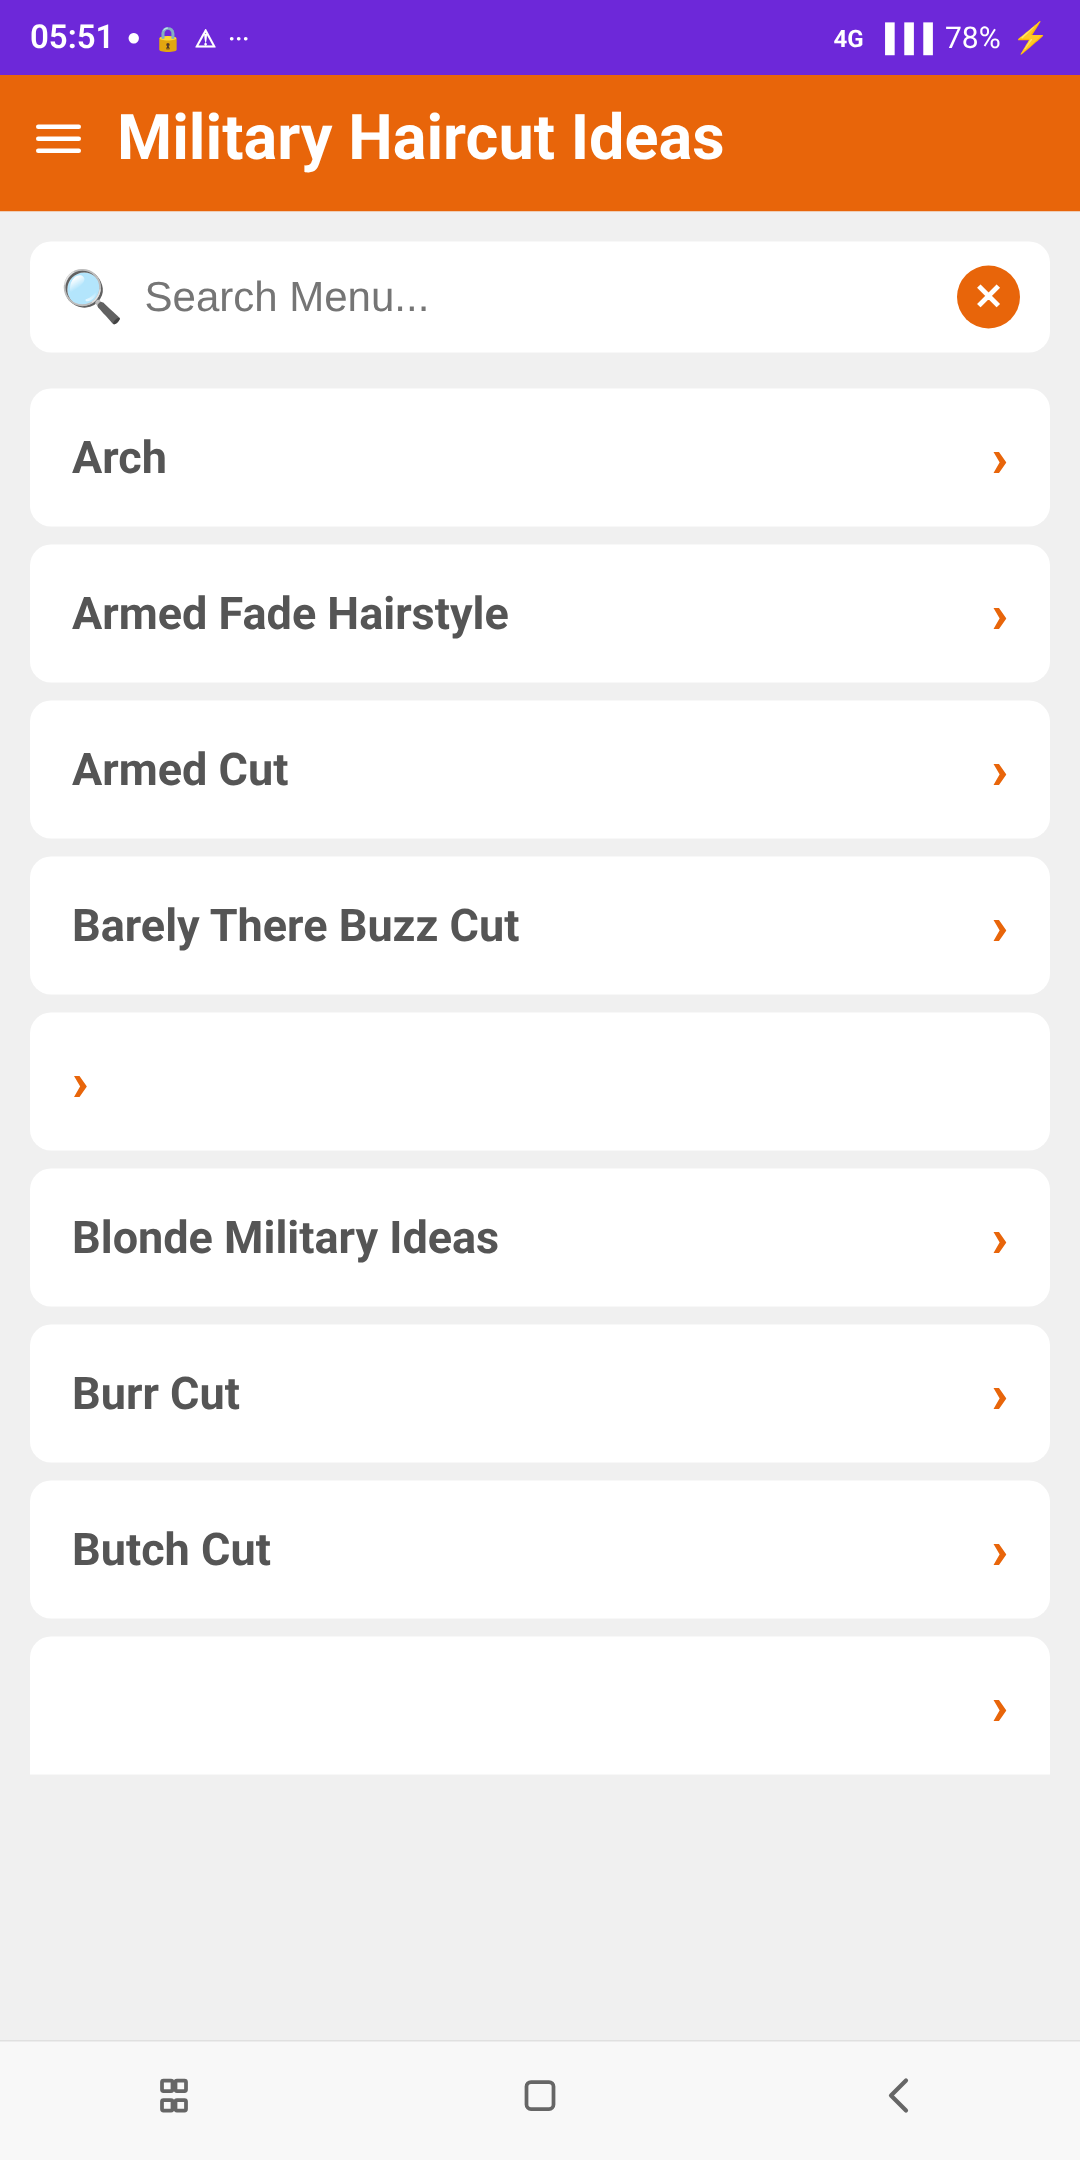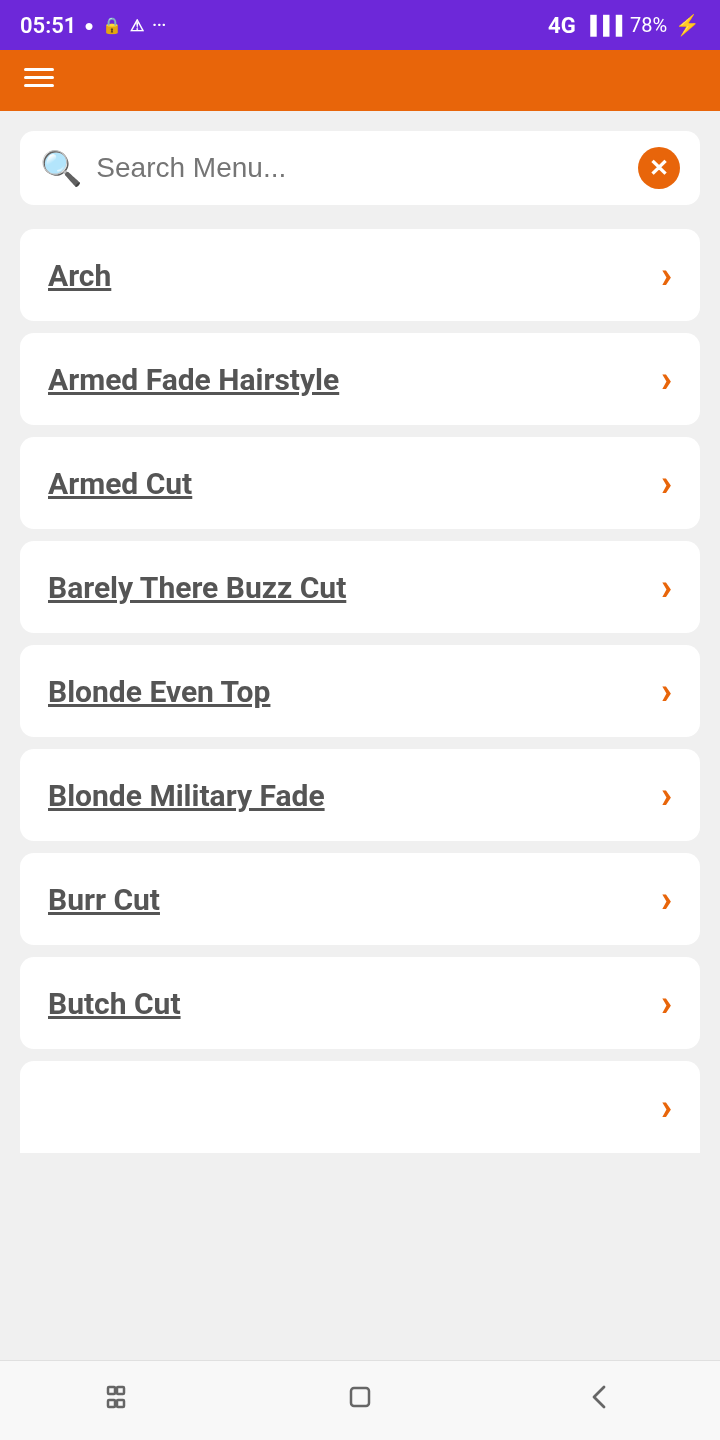--- a/index.html
+++ b/index.html
@@ -141,21 +141,20 @@
       justify-content: space-between;
       padding: 28px 28px;
       cursor: pointer;
       min-height: 90px;
     }
 
     .menu-item-label {
       font-size: 30px;
       font-weight: 700;
       color: #555;
-      text-decoration: underline;
     }
 
     .menu-item-arrow {
       color: #e8650a;
       font-size: 36px;
       font-weight: 900;
       line-height: 1;
     }
 
     .menu-item-partial {
@@ -201,33 +200,34 @@
 
 <div class="status-bar">
   <div class="status-bar-left">
     <span>05:51</span>
     <span style="font-size:16px;">●</span>
     <span style="font-size:16px;">🔒</span>
     <span style="font-size:16px;">⚠</span>
     <span style="font-size:16px;">···</span>
   </div>
   <div class="status-bar-right">
-    <span style="font-size:22px; font-weight:700;">4G</span>
+    <span style="font-size:16px; font-weight:700;">4G</span>
     <span style="font-size:18px;">▐▐▐</span>
     <span>78%</span>
     <span>⚡</span>
   </div>
 </div>
 
 <div class="header">
   <div class="hamburger-icon">
     <span></span>
     <span></span>
     <span></span>
   </div>
+  <span class="header-title">Military Haircut Ideas</span>
 </div>
 
 <div class="main-content">
 
   <div class="search-container">
     <span class="search-icon-wrap">🔍</span>
     <input class="search-input" type="text" placeholder="Search Menu..." style="">
     <button class="search-clear-btn">
       <span>✕</span>
     </button>
@@ -249,26 +249,25 @@
       <span class="menu-item-label">Armed Cut</span>
       <span class="menu-item-arrow">›</span>
     </div>
 
     <div class="menu-item">
       <span class="menu-item-label">Barely There Buzz Cut</span>
       <span class="menu-item-arrow">›</span>
     </div>
 
     <div class="menu-item">
-      <span class="menu-item-label">Blonde Even Top</span>
-      <span class="menu-item-arrow">›</span>
-    </div>
-
-    <div class="menu-item">
-      <span class="menu-item-label">Blonde Military Fade</span>
+      <span class="menu-item-arrow">›</span>
+    </div>
+
+    <div class="menu-item">
+      <span class="menu-item-label">Blonde Military Ideas</span>
       <span class="menu-item-arrow">›</span>
     </div>
 
     <div class="menu-item">
       <span class="menu-item-label">Burr Cut</span>
       <span class="menu-item-arrow">›</span>
     </div>
 
     <div class="menu-item">
       <span class="menu-item-label">Butch Cut</span>

